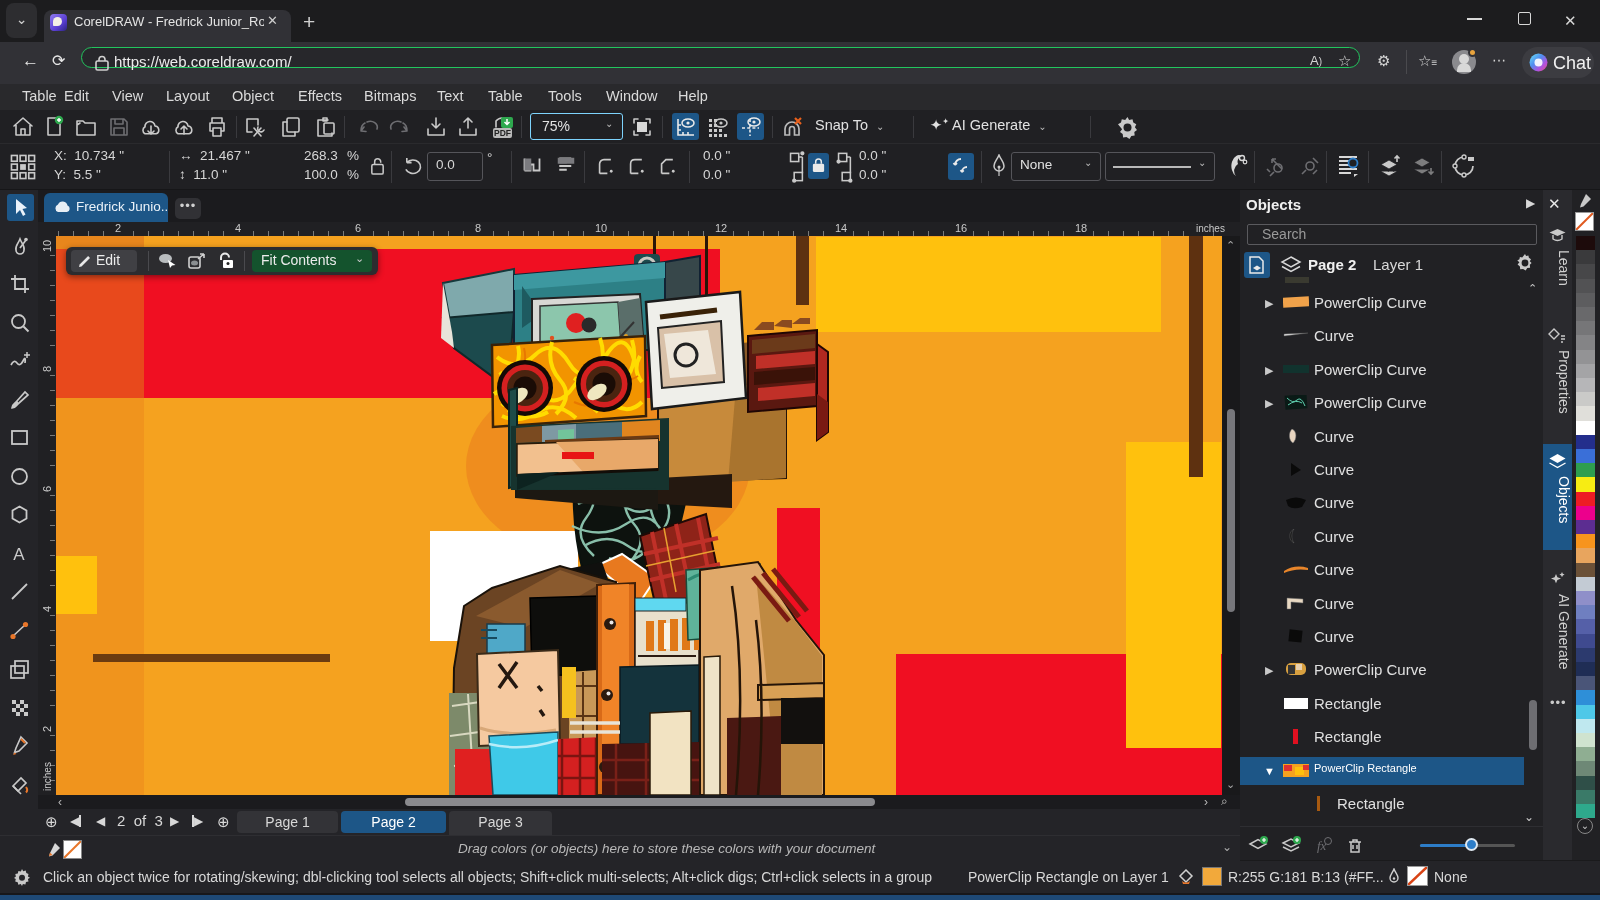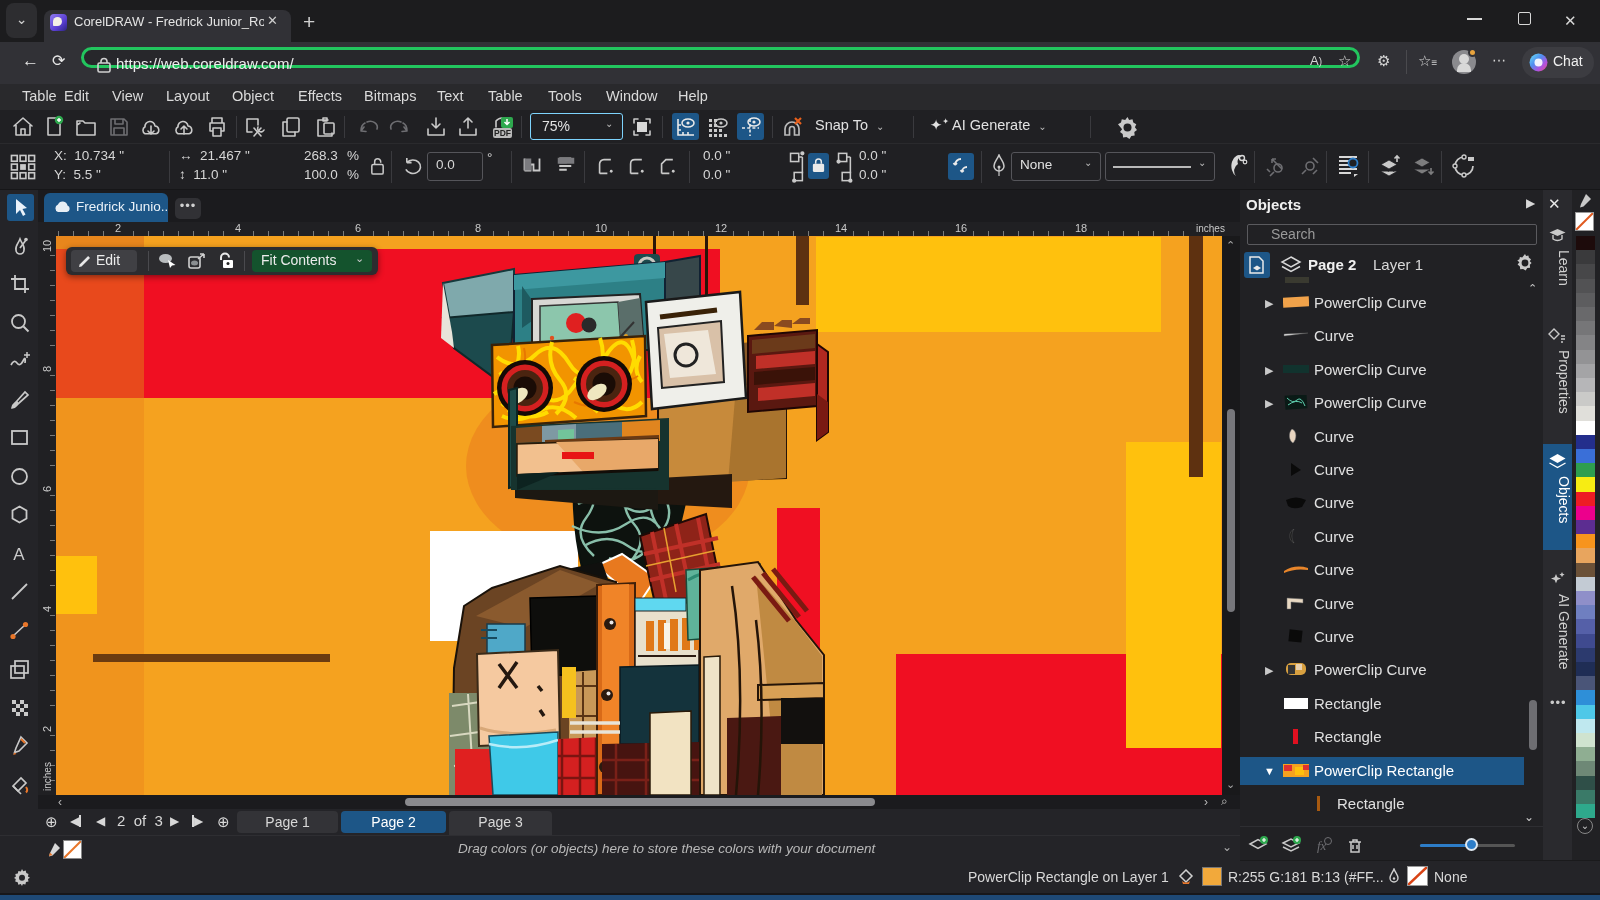--- a/index.html
+++ b/index.html
@@ -17,21 +17,21 @@
   <div class="a" style="left:267px;top:13px;color:#cfcfcf;font-size:13px">✕</div>
   <div class="a" style="left:303px;top:10px;color:#cfcfcf;font-size:21px;font-weight:300">+</div>
   <div class="a" style="left:1467px;top:18px;width:15px;height:1.5px;background:#d8d8d8"></div>
   <div class="a" style="left:1518px;top:12px;width:13px;height:13px;border:1.5px solid #d8d8d8;border-radius:2px"></div>
   <div class="a" style="left:1564px;top:12px;color:#d8d8d8;font-size:15px">✕</div>
 </div>
 
 <div class="a" style="left:0;top:42px;width:1600px;height:42px;background:#313136">
   <div class="a" style="left:22px;top:9px;color:#e6e6e6;font-size:17px">←</div>
   <div class="a" style="left:52px;top:9px;color:#e6e6e6;font-size:16px">⟳</div>
-  <div class="a" style="left:81px;top:5px;width:1279px;height:21px;background:#27272b;border:3px solid #22c55e;border-radius:16px">
+  <div class="a" style="left:81px;top:5px;width:1279px;height:21px;background:#27272b;border:1px solid #22c55e;border-radius:16px">
     <svg class="a" style="left:13px;top:7px" width="14" height="16" viewBox="0 0 14 16">
         <rect x="1" y="6" width="12" height="9" rx="1.5" fill="none" stroke="#d0d0d0" stroke-width="1.6"></rect>
         <path d="M4 6 V4.5 a3 3 0 0 1 6 0 V6" fill="none" stroke="#d0d0d0" stroke-width="1.6"></path>
       </svg>
     <div class="a" style="left:32px;top:5px;color:#ececec;font-size:15px">https://web.coreldraw.com/</div>
   </div>
   <div class="a" style="left:1310px;top:11px;color:#d4d4d4;font-size:13px">A<span style="font-size:10px">)</span></div>
   <div class="a" style="left:1338px;top:10px;color:#d4d4d4;font-size:15px">☆</div>
   <div class="a" style="left:1377px;top:10px;color:#d4d4d4;font-size:15px">⚙</div>
   <div class="a" style="left:1406px;top:8px;width:1px;height:24px;background:#4a4a4e"></div>
@@ -48,21 +48,21 @@
           <linearGradient id="cpg" x1="0" y1="0" x2="1" y2="1">
             <stop offset="0" stop-color="#6ee7f5"></stop>
             <stop offset=".4" stop-color="#4e8ef0"></stop>
             <stop offset=".7" stop-color="#b052e0"></stop>
             <stop offset="1" stop-color="#e8527a"></stop>
           </linearGradient>
         </defs>
         <circle cx="9.5" cy="9.5" r="9" fill="url(#cpg)"></circle>
         <circle cx="9.5" cy="9.5" r="4" fill="#fff" opacity=".9"></circle>
       </svg>
-    <div class="a" style="left:31px;top:6px;color:#f0f0f0;font-size:14px">Chat</div>
+    <div class="a" style="left:31px;top:6px;color:#f0f0f0;font-size:18px">Chat</div>
   </div>
 </div>
 
 <div class="a" style="left:0;top:84px;width:1600px;height:26px;background:#29292c;color:#dadada;font-size:14.5px">
   <span class="a" style="left:22px;top:4px">Table</span>
   <span class="a" style="left:64px;top:4px">Edit</span>
   <span class="a" style="left:112px;top:4px">View</span>
   <span class="a" style="left:166px;top:4px">Layout</span>
   <span class="a" style="left:232px;top:4px">Object</span>
   <span class="a" style="left:298px;top:4px">Effects</span>
@@ -836,21 +836,21 @@
 
 <div class="a" style="left:1222px;top:236px;width:18px;height:559px;background:#19191b">
   <div class="a" style="left:4px;top:3px;color:#aaa;font-size:11px">⌃</div>
   <div class="a" style="left:5px;top:173px;width:8px;height:203px;background:#76767a;border-radius:4px"></div>
   <div class="a" style="left:4px;top:542px;color:#aaa;font-size:11px">⌄</div>
 </div>
 
 <div id="objpanel" class="a" style="left:1240px;top:190px;width:303px;height:670px;background:#212124">
     <div class="a" style="left:6px;top:6px;color:#f0f0f0;font-size:15px;font-weight:bold">Objects</div>
     <div class="a" style="left:286px;top:6px;color:#d8d8d8;font-size:12px">▶</div>
-    <div class="a" style="left:7px;top:34px;width:290px;height:21px;border:1px solid #5a5a5e;border-radius:2px;color:#9a9a9a;font-size:14px;padding:1px 23px">Search</div>
+    <div class="a" style="left:7px;top:34px;width:290px;height:21px;border:1px solid #5a5a5e;border-radius:2px;color:#9a9a9a;font-size:14px;padding:1px 14px">Search</div>
     <div class="a" style="left:45px;top:87px;width:24px;height:6px;background:#3a3a30"></div>
     <div class="a" style="left:4px;top:62px;width:26px;height:26px;background:#1d5687;border-radius:3px">
       <svg class="a" style="left:4px;top:3px" width="18" height="20" viewBox="0 0 18 20">
         <path d="M2 2 h9 l4 4 v12 h-13z" fill="none" stroke="#eaeaea" stroke-width="1.5"></path>
         <path d="M5 13 l4-2.5 4 2.5-4 2.5z" fill="#eaeaea"></path>
       </svg>
     </div>
     <svg class="a" style="left:40px;top:66px" width="22" height="18" viewBox="0 0 22 18">
       <path d="M11 1 l9 5-9 5-9-5z" fill="none" stroke="#d8d8d8" stroke-width="1.5"></path>
       <path d="M2 10.5 l9 5 9-5" fill="none" stroke="#d8d8d8" stroke-width="1.5"></path>
@@ -926,21 +926,21 @@
     </svg>
     <div class="a" style="left:74px;top:538.2px;color:#e0e0e0;font-size:15px">Rectangle</div>
     <div class="a" style="left:0;top:566.5999999999999px;width:284px;height:28px;background:#1d5687"></div>
     <div class="a" style="left:24px;top:574.5999999999999px;color:#fff;font-size:11px">▼</div>
     <svg class="a" style="left:43px;top:572.5999999999999px" width="26" height="15" viewBox="0 0 26 15">
       <rect x="0" y="1" width="26" height="13" fill="#f5a21f"></rect>
       <rect x="1" y="2" width="8" height="6" fill="#e03030"></rect>
       <rect x="12" y="4" width="9" height="8" fill="#ffc10d"></rect>
       <rect x="20" y="2" width="6" height="5" fill="#e03030"></rect>
     </svg>
-    <div class="a" style="left:74px;top:571.5999999999999px;color:#fff;font-size:15px">PowerClip Rectangle</div>
+    <div class="a" style="left:74px;top:571.5999999999999px;color:#fff;font-size:11px">PowerClip Rectangle</div>
     <svg class="a" style="left:66px;top:606px" width="26" height="15" viewBox="0 0 26 15">
       <rect x="11" y="0" width="3" height="15" fill="#a85a10"></rect>
     </svg>
     <div class="a" style="left:97px;top:605px;color:#e0e0e0;font-size:15px">Rectangle</div>
     <div class="a" style="left:289px;top:510px;width:8px;height:50px;background:#6e6e72;border-radius:4px"></div>
     <div class="a" style="left:284px;top:620px;color:#c9c9c9;font-size:12px">⌄</div>
     <div class="a" style="left:0;top:636px;width:303px;height:34px;background:#212124;border-top:1px solid #2e2e32"></div>
     <svg class="a" style="left:8px;top:646px" width="20" height="18" viewBox="0 0 20 18">
       <path d="M2 8 l8-4.5 8 4.5-8 4.5z" fill="none" stroke="#c9c9c9" stroke-width="1.5"></path>
       <circle cx="16" cy="4" r="4" fill="#2ea84e"></circle>
@@ -1073,20 +1073,21 @@
     </div>
   <div class="a" style="left:458px;top:5px;color:#b9b9b9;font-size:13.5px;font-style:italic">Drag colors (or objects) here to store these colors with your document</div>
   <div class="a" style="left:1222px;top:4px;color:#aaa;font-size:12px">⌄</div>
 </div>
 
 <div class="a" style="left:0;top:861px;width:1600px;height:32px;background:#242428;color:#d8d8d8;font-size:14.5px">
   <svg class="a" style="left:13px;top:7px" width="18" height="18" viewBox="0 0 18 18">
       <path d="M9 1 l1.2 2.2 2.5-.6 .6 2.5 L15.5 6 14.9 8.5 17 9.7 14.9 11 15.5 13.5 13 14.1 12.4 16.6 9.9 16 9 18 7.8 16.1 5.3 16.7 4.7 14.2 2.2 13.6 2.8 11.1 1 9.9 2.9 8.6 2.3 6.1 4.8 5.5 5.4 3 7.9 3.6z" fill="#c8c8c8"></path>
       <circle cx="9" cy="9.7" r="3" fill="#242428"></circle>
     </svg>
+  <div class="a" style="left:43px;top:8px;font-size:14px">Click an object twice for rotating/skewing; dbl-clicking tool selects all objects; Shift+click multi-selects; Alt+click digs; Ctrl+click selects in a group</div>
   <div class="a" style="left:968px;top:8px;font-size:14px">PowerClip Rectangle on Layer 1</div>
   <svg class="a" style="left:1178px;top:8px" width="17" height="16" viewBox="0 0 17 16">
       <path d="M8 1 l6 6-6 6-6-6z" fill="none" stroke="#d0d0d0" stroke-width="1.5"></path>
       <path d="M4 12 q4 3 8 0 l-1 3 h-6z" fill="#e8762a"></path>
     </svg>
   <div class="a" style="left:1202px;top:6px;width:20px;height:19px;background:#f2a93b;border:1px solid #777"></div>
   <div class="a" style="left:1228px;top:8px;font-size:14px">R:255 G:181 B:13 (#FF...</div>
   <svg class="a" style="left:1388px;top:7px" width="12" height="17" viewBox="0 0 12 17">
       <path d="M6 1 C7.5 5 10 7 10 10 a4 4 0 0 1-8 0 C2 7 4.5 5 6 1z" fill="none" stroke="#cfcfcf" stroke-width="1.4"></path>
       <circle cx="6" cy="10.5" r="1.2" fill="#cfcfcf"></circle>

